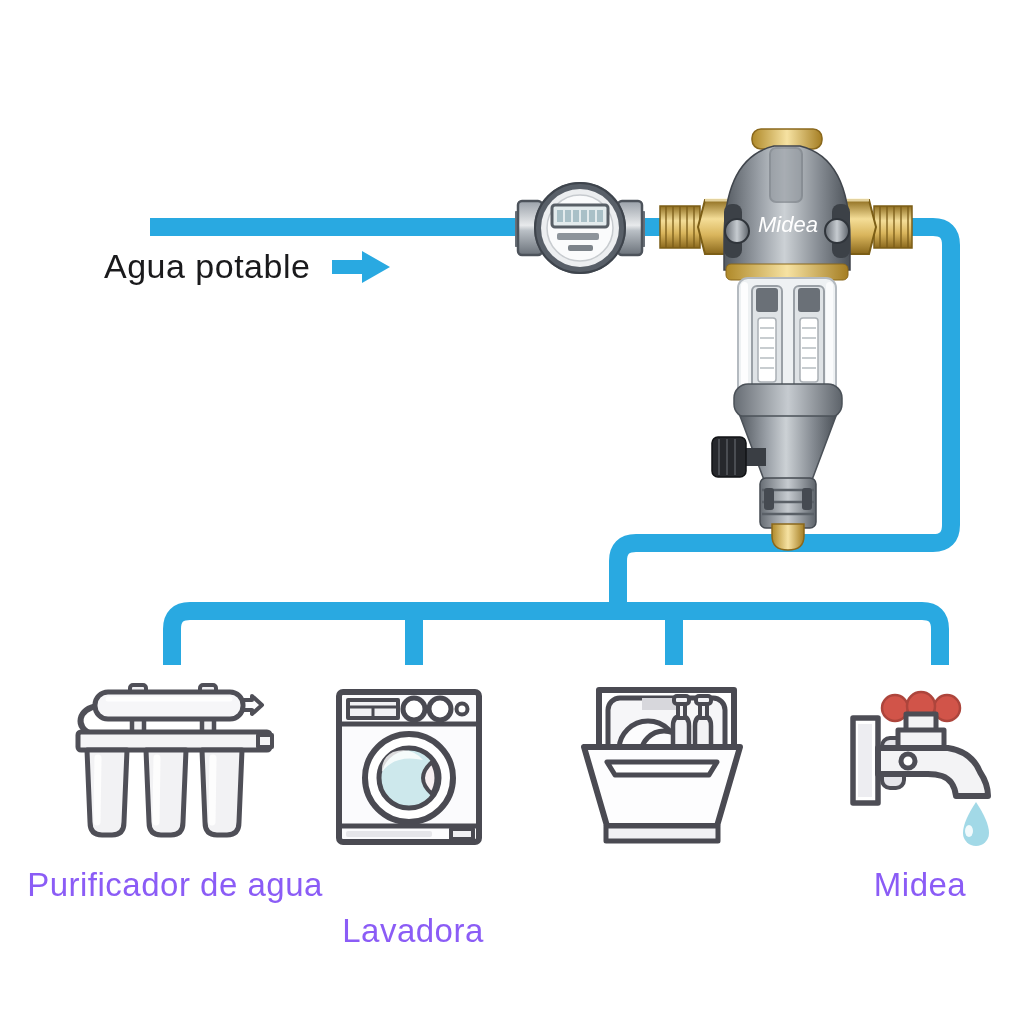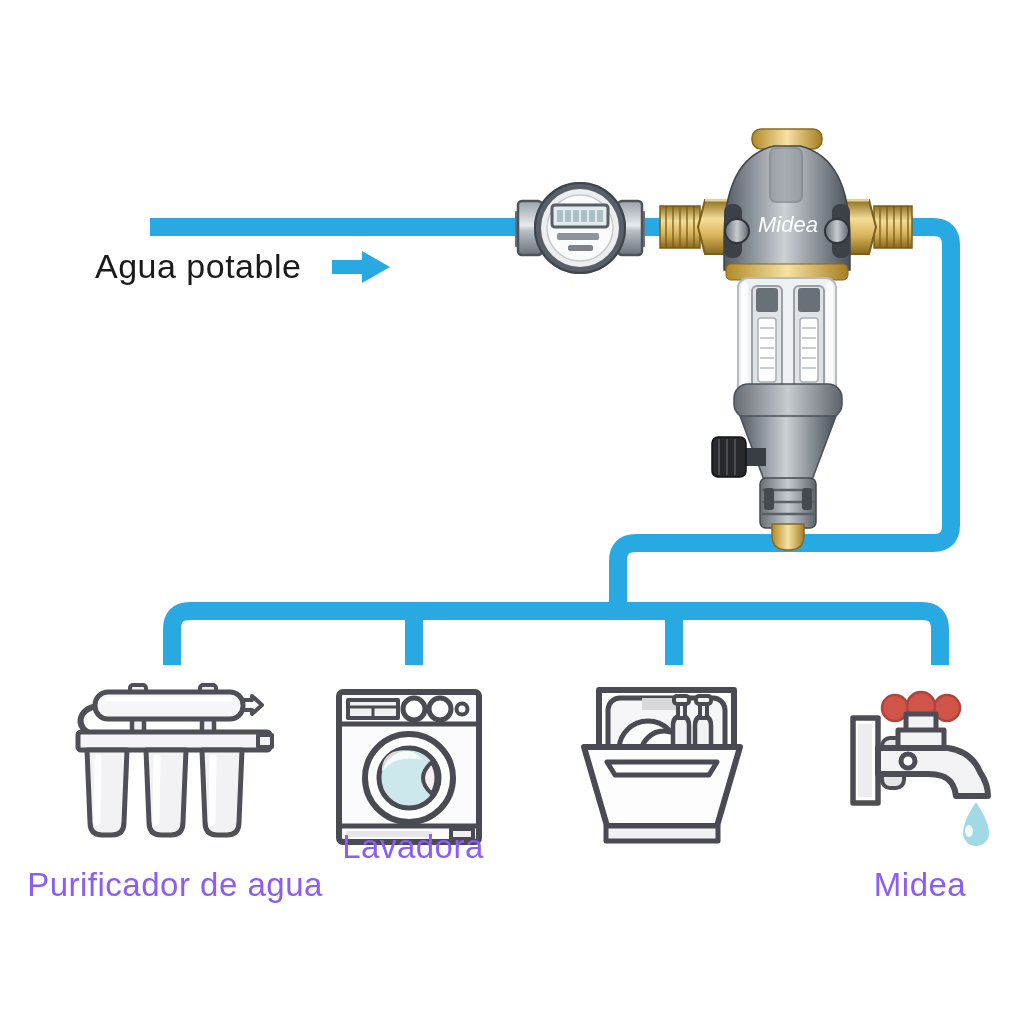--- a/index.html
+++ b/index.html
@@ -1,21 +1,21 @@
 <!DOCTYPE html>
 <html><head>
 <meta charset="utf-8">
 <style>
   html,body{margin:0;padding:0;background:#ffffff;}
   #stage{position:relative;width:1024px;height:1024px;background:#ffffff;overflow:hidden;
          font-family:"Liberation Sans",sans-serif;}
   .abs{position:absolute;}
   .label{position:absolute;color:#8b5cf6;font-size:33px;letter-spacing:.5px;white-space:nowrap;
          transform:translateX(-50%);}
-  #agua-label{position:absolute;left:95px;top:247px;color:#1a1a1c;font-size:34px;letter-spacing:.5px;
+  #agua-label{position:absolute;left:104px;top:247px;color:#1a1a1c;font-size:34px;letter-spacing:.5px;
          white-space:nowrap;}
   svg{display:block;}
 </style>
 </head>
 <body>
 
 <div id="stage">
 
   <svg class="abs" style="left:0;top:0" width="1024" height="1024" viewBox="0 0 1024 1024">
     <g fill="none" stroke="#29a9e1" stroke-width="18">
@@ -255,16 +255,16 @@
       <rect x="58" y="44" width="30" height="18" fill="#f3f3f5" stroke-width="5"></rect>
       <rect x="50" y="60" width="46" height="18" fill="#f3f3f5" stroke-width="5"></rect>
       <path d="M30,78 L100,78 Q124,82 132,102 Q140,114 140,126 L108,126 Q106,110 94,106 Q88,104 80,104 L30,104 Z" fill="#f3f3f5" stroke-width="6"></path>
       <circle cx="60" cy="91" r="7" fill="#ffffff" stroke-width="5"></circle>
       <path d="M128,132 C136,144 141,155 141,163 A13,13 0 1 1 115,163 C115,155 120,144 128,132 Z" fill="#a2d9e7" stroke="none"></path>
       <ellipse cx="121" cy="161" rx="4" ry="6" fill="#ffffff" opacity=".85" stroke="none"></ellipse>
     </g>
   </svg>
 
   <div class="label" style="left:175px;top:866px">Purificador de agua</div>
-  <div class="label" style="left:413px;top:828px">Lavadora</div>
+  <div class="label" style="left:413px;top:912px">Lavadora</div>
   <div class="label" style="left:920px;top:866px">Midea</div>
 
 </div>
 
 </body></html>

